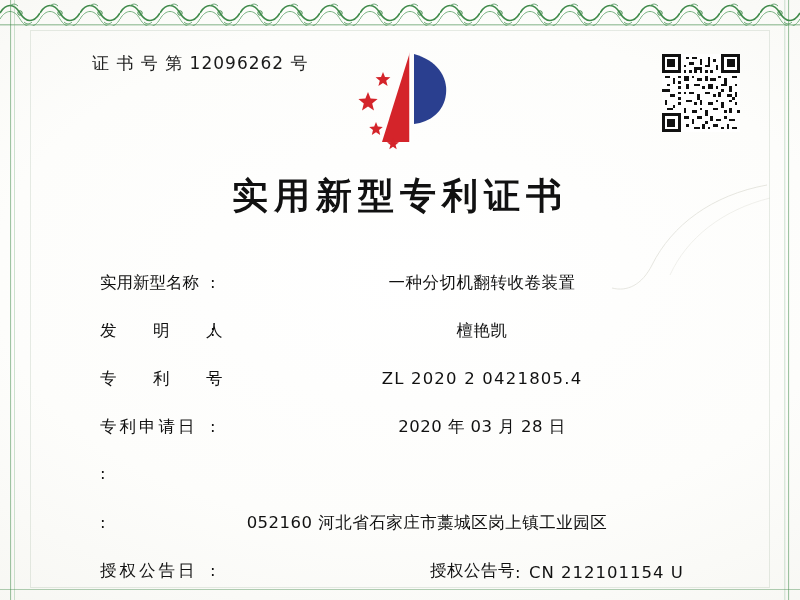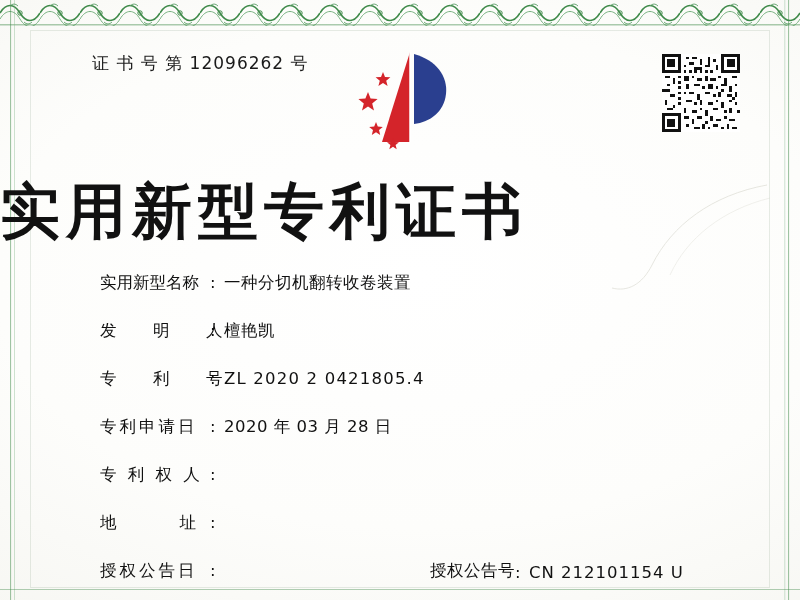--- a/index.html
+++ b/index.html
@@ -100,22 +100,22 @@
     font-family: "DejaVu Sans", sans-serif;
     white-space: nowrap;
   }
 
   
   .title {
     position: absolute;
     left: 0;
     right: 0;
     top: 172px;
-    text-align: left;
-    font-size: 60px;
+    text-align: center;
+    font-size: 36px;
     font-weight: bold;
     letter-spacing: 6px;
     color: #111111;
     font-family: "DejaVu Sans", sans-serif;
   }
 
   
   .fields {
     position: absolute;
     left: 100px;
@@ -139,20 +139,21 @@
   .field-label.sp2 { letter-spacing: 10px; }
   .field-label.sp3 { letter-spacing: 3px; }
   .field-colon {
     flex: 0 0 14px;
     text-align: left;
   }
   .field-value {
     flex: 1 1 auto;
     letter-spacing: 0.5px;
     white-space: nowrap;
+    text-align: center;
   }
   .field-value.mono-ish {
     letter-spacing: 1.2px;
   }
 
   
   .field-row.split .left-part {
     display: flex;
     align-items: baseline;
     width: 330px;
@@ -383,27 +384,26 @@
       <span class="field-value mono-ish">ZL 2020 2 0421805.4</span>
     </div>
 
     <div class="field-row">
       <span class="field-label sp3">专利申请日</span>
       <span class="field-colon">:</span>
       <span class="field-value">2020 年 03 月 28 日</span>
     </div>
 
     <div class="field-row">
-      <span class="field-label sp3">专 利 权 人</span>
-      <span class="field-colon">:</span>
-    </div>
-
-    <div class="field-row">
-      <span class="field-label sp2">地　　址</span>
-      <span class="field-colon">:</span>
+      <span class="field-colon">:</span>
+    </div>
+
+    <div class="field-row">
+      <span class="field-colon">:</span>
+      <span class="field-value">052160 河北省石家庄市藁城区岗上镇工业园区</span>
     </div>
 
     <div class="field-row split">
       <span class="left-part">
         <span class="field-label sp3">授权公告日</span>
         <span class="field-colon">:</span>
       </span>
       <span class="right-part">
         <span class="right-label">授权公告号</span>
         <span class="right-colon">:</span>

